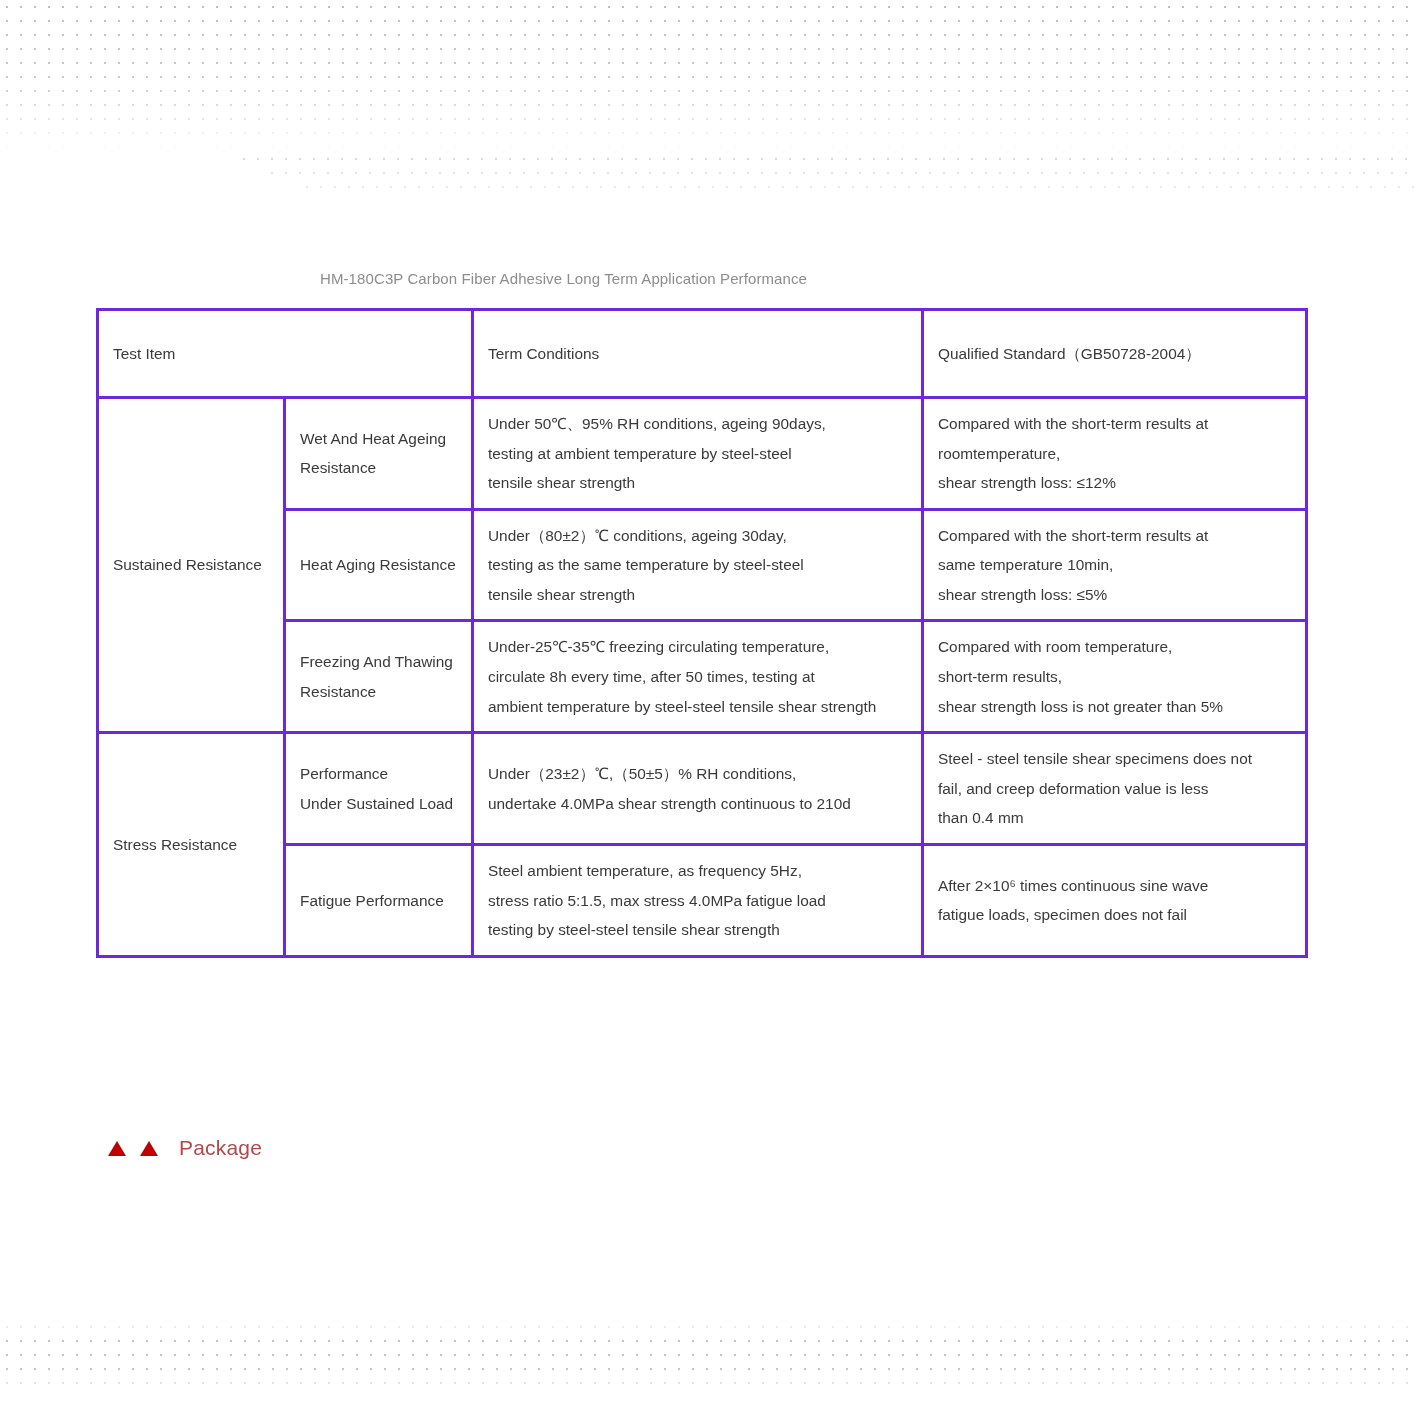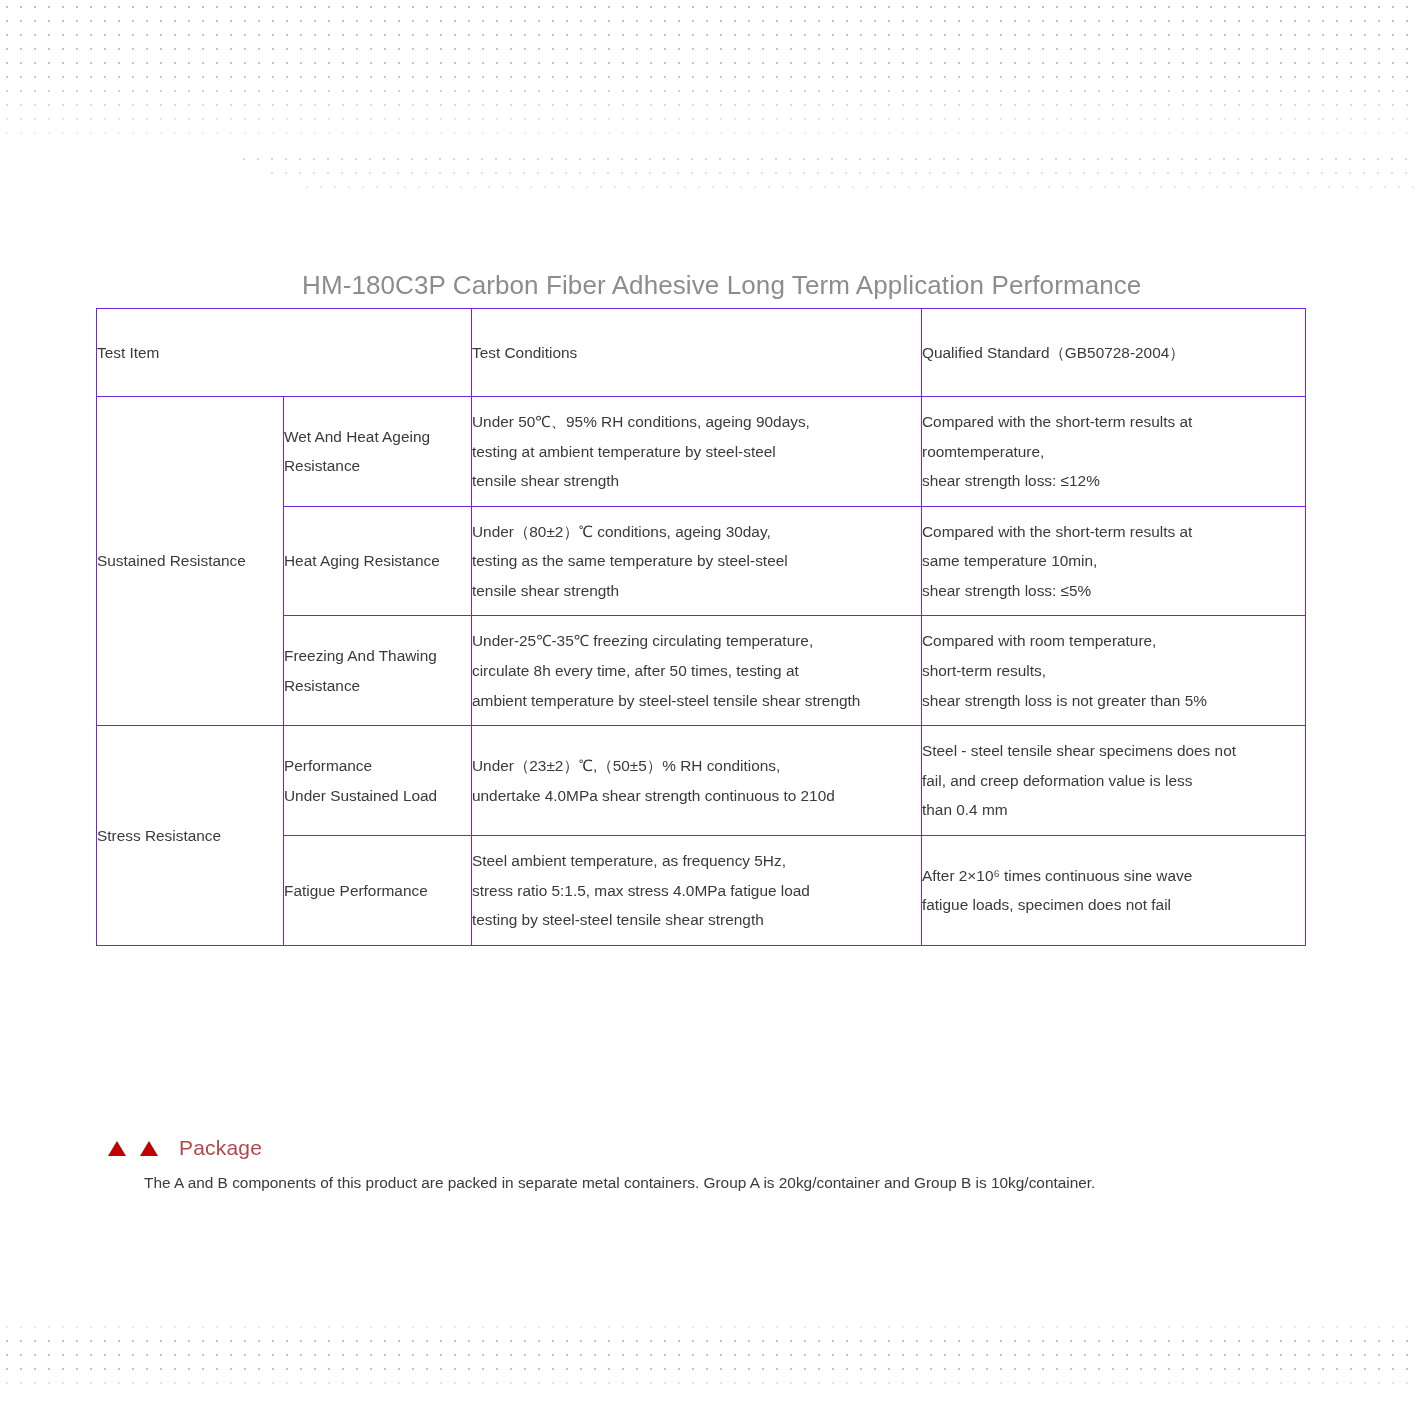--- a/index.html
+++ b/index.html
@@ -43,44 +43,44 @@
   }
   #dots-bottom {
     left: 0; top: 1320px; width: 1417px; height: 72px;
     -webkit-mask-image: linear-gradient(to bottom, rgba(0,0,0,0) 0%, rgba(0,0,0,.85) 28%, rgba(0,0,0,.85) 74%, rgba(0,0,0,0) 100%);
     mask-image: linear-gradient(to bottom, rgba(0,0,0,0) 0%, rgba(0,0,0,.85) 28%, rgba(0,0,0,.85) 74%, rgba(0,0,0,0) 100%);
   }
 
   
   #table-title {
     position: absolute;
-    left: 302px;
+    left: 320px;
     top: 270px;
-    font-size: 26px;
+    font-size: 15px;
     color: #8d8d8d;
     letter-spacing: .1px;
     white-space: nowrap;
   }
 
   
   #spec-table {
     position: absolute;
     left: 96px;
     top: 308px;
     width: 1209px;
     border-collapse: collapse;
     table-layout: fixed;
   }
   #spec-table td {
-    border: 1px solid #6d28d9;
+    border: 3px solid #6d28d9;
     vertical-align: middle;
     font-size: 15.4px;
     color: #3a3a3a;
     line-height: 1.92;
-    padding: 10px 0;
+    padding: 10px 14px;
   }
   .col-cat   { width: 187px; }
   .col-sub   { width: 188px; }
   .col-cond  { width: 450px; }
   .col-std   { width: 384px; }
 
   td.hdr-item {
     padding-left: 12px;
     height: 88px;
   }
@@ -146,21 +146,21 @@
 <table id="spec-table">
   <colgroup>
     <col class="col-cat">
       <col class="col-sub">
       <col class="col-cond">
       <col class="col-std">
   </colgroup>
   <tbody id="table-body">
       <tr>
         <td class="hdr-item" colspan="2">Test Item</td>
-        <td class="hdr-cond">Test Conditions</td>
+        <td class="hdr-cond">Term Conditions</td>
         <td class="hdr-std">Qualified Standard（GB50728-2004）</td>
       </tr>
       <tr>
         <td class="cat-cell" rowspan="3">Sustained  Resistance</td>
         <td class="sub-cell">
           <span class="line">Wet And Heat Ageing</span>
           <span class="line">Resistance</span>
         </td>
         <td class="cond-cell">
           <span class="line">Under 50℃、95% RH conditions, ageing 90days,</span>
@@ -236,14 +236,13 @@
       </tr>
     </tbody>
 </table>
 
 <div id="package-section">
   <div id="package-heading">
     <span class="tri"></span>
     <span class="tri"></span>
     <span id="package-label">Package</span>
   </div>
-  <div id="package-body">The A and B components of this product are packed in separate metal containers. Group A is 20kg/container and Group B is 10kg/container.</div>
 </div>
 
 </body></html>

